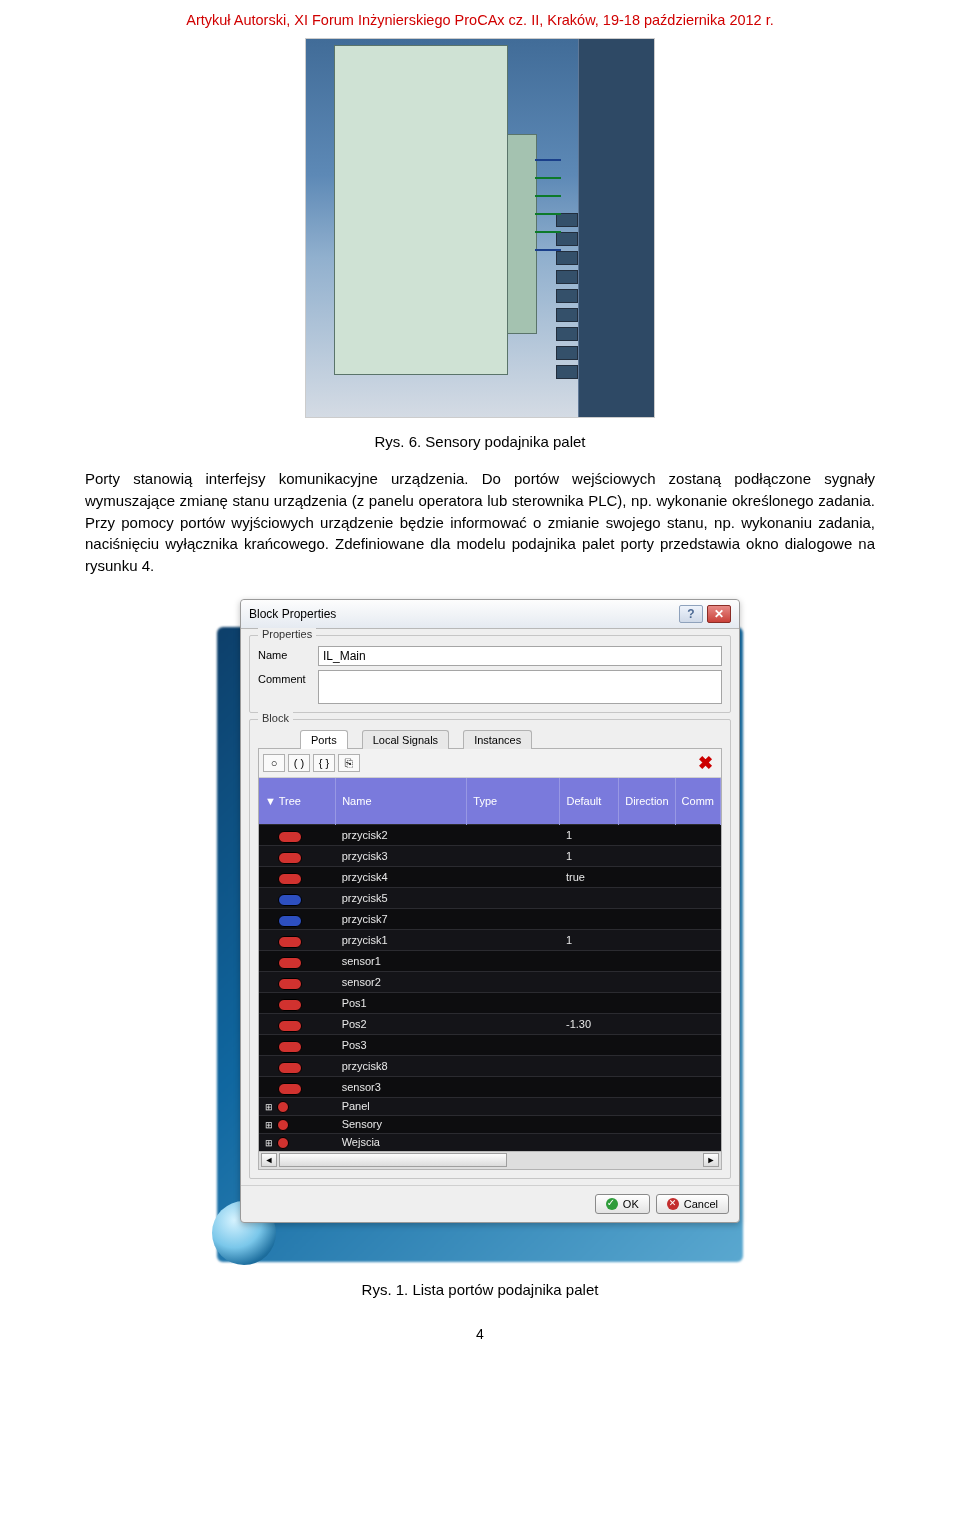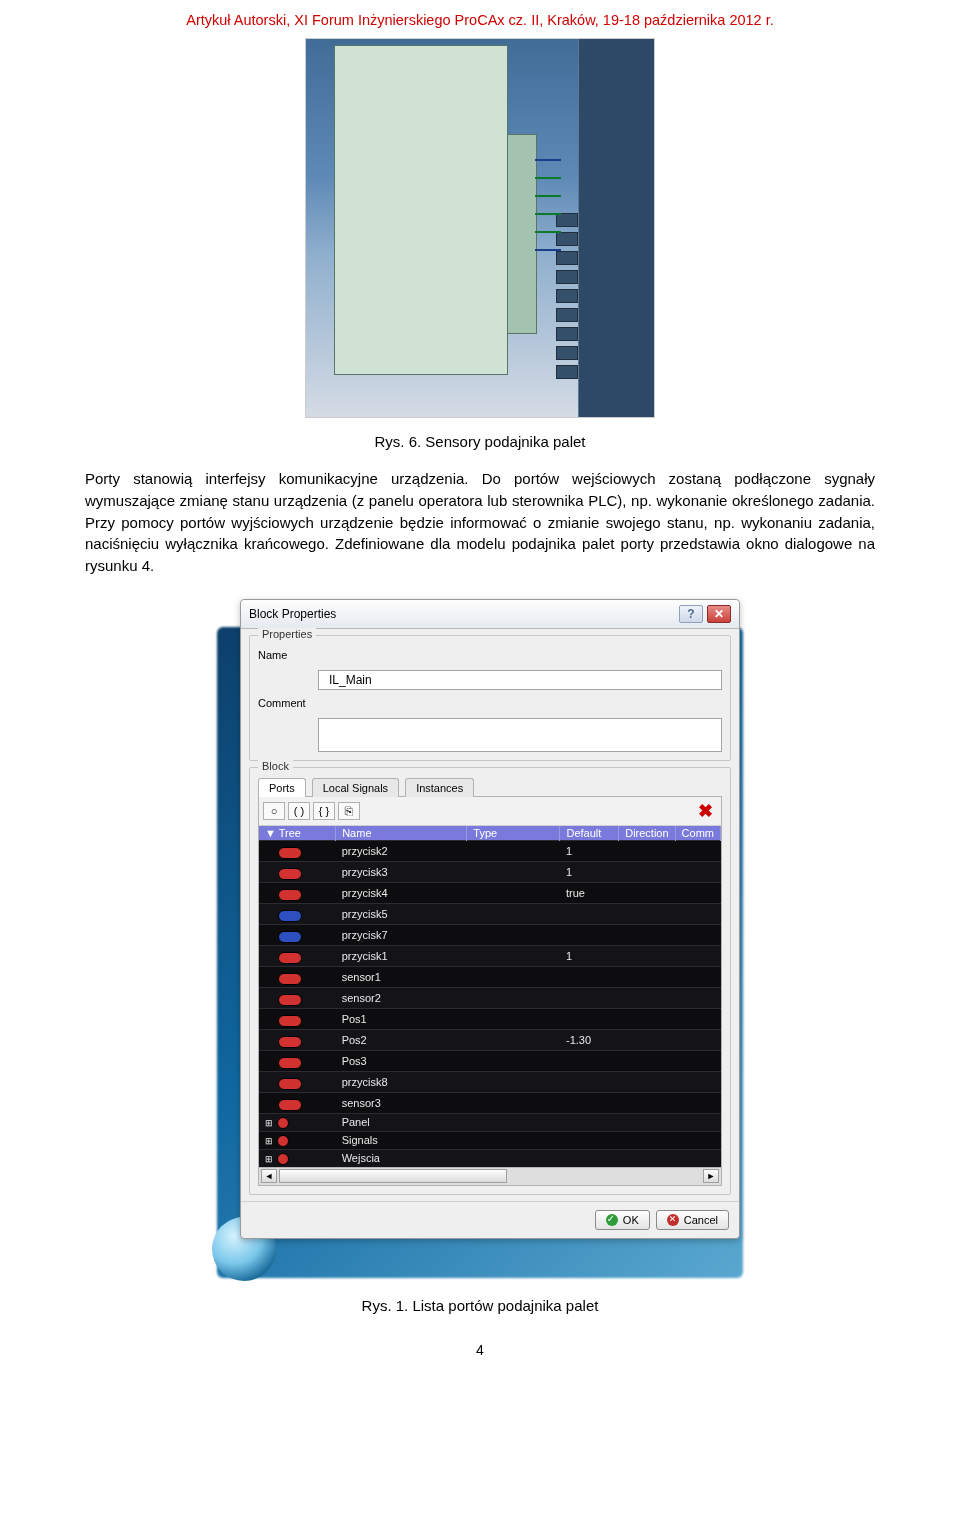--- a/index.html
+++ b/index.html
@@ -132,27 +132,26 @@
       position: absolute;
       top: -8px; left: 8px;
       background: #efefef;
       padding: 0 4px;
       font-size: 11px;
       color: #333;
     }
     .propgrid { display: grid; grid-template-columns: 60px 1fr; row-gap: 4px; align-items: start; }
     .propgrid label { font-size: 11px; padding-top: 3px; }
     .propgrid input, .propgrid textarea {
-      border: 1px solid #a5a5a5; font: inherit; padding: 2px 10px; width: 100%;
+      border: 1px solid #a5a5a5; font: inherit; padding: 2px 4px; width: 100%;
       background: #fff;
-      margin-top: 24px;
     }
     .propgrid textarea { height: 34px; resize: none; }
 
-    .tabs { display: flex; gap: 6px; margin-bottom: -1px; }
+    .tabs { display: flex; gap: 14px; margin-bottom: -1px; margin-left: 42px; }
     .tab {
       padding: 3px 10px;
       border: 1px solid #b2b2b2;
       border-bottom: none;
       border-radius: 3px 3px 0 0;
       background: #e8e8e8;
       font-size: 11px;
       cursor: default;
     }
     .tab.active { background: #fff; }
@@ -171,21 +170,21 @@
       border: 1px solid #b0b0b0; background: #fafafa;
       width: 22px; height: 18px; text-align: center; font-size: 11px;
       line-height: 16px;
     }
     .del-x { color: #c00; font-size: 18px; font-weight: bold; padding: 0 4px; }
 
     .ports-table { width: 100%; border-collapse: collapse; font-size: 11px; }
     .ports-table th {
       background: #7a7adc;
       color: #fff; text-align: left; font-weight: normal;
-      padding: 1px 6px; border-right: 1px solid #9898e4;
+      padding: 17px 6px; border-right: 1px solid #9898e4;
     }
     .ports-table td { padding: 2px 6px; border: none; color: #2a2a2a; }
     .ports-table tbody tr { background: #0d0d0f; color: #e8e8e8; margin-left: 43px; }
     .ports-table tbody tr:nth-child(even) { background: #141418; }
     .ports-table tbody td { border-top: 1px solid #2b2b30; color: #e8e8e8; }
     .tree-cell {
       display: inline-flex; align-items: center; gap: 4px;
       width: 100%;
     }
     .pin {
@@ -474,21 +473,21 @@
                 <td></td>
                 <td></td>
                 <td></td>
                 <td></td>
               </tr>
               <tr>
                 <td><span class="tree-cell">
                     <span class="expander">⊞</span>
                     <span class="pin dot"></span>
                   </span></td>
-                <td>Signals</td>
+                <td>Sensory</td>
                 <td></td>
                 <td></td>
                 <td></td>
                 <td></td>
               </tr>
               <tr>
                 <td><span class="tree-cell">
                     <span class="expander">⊞</span>
                     <span class="pin dot"></span>
                   </span></td>

